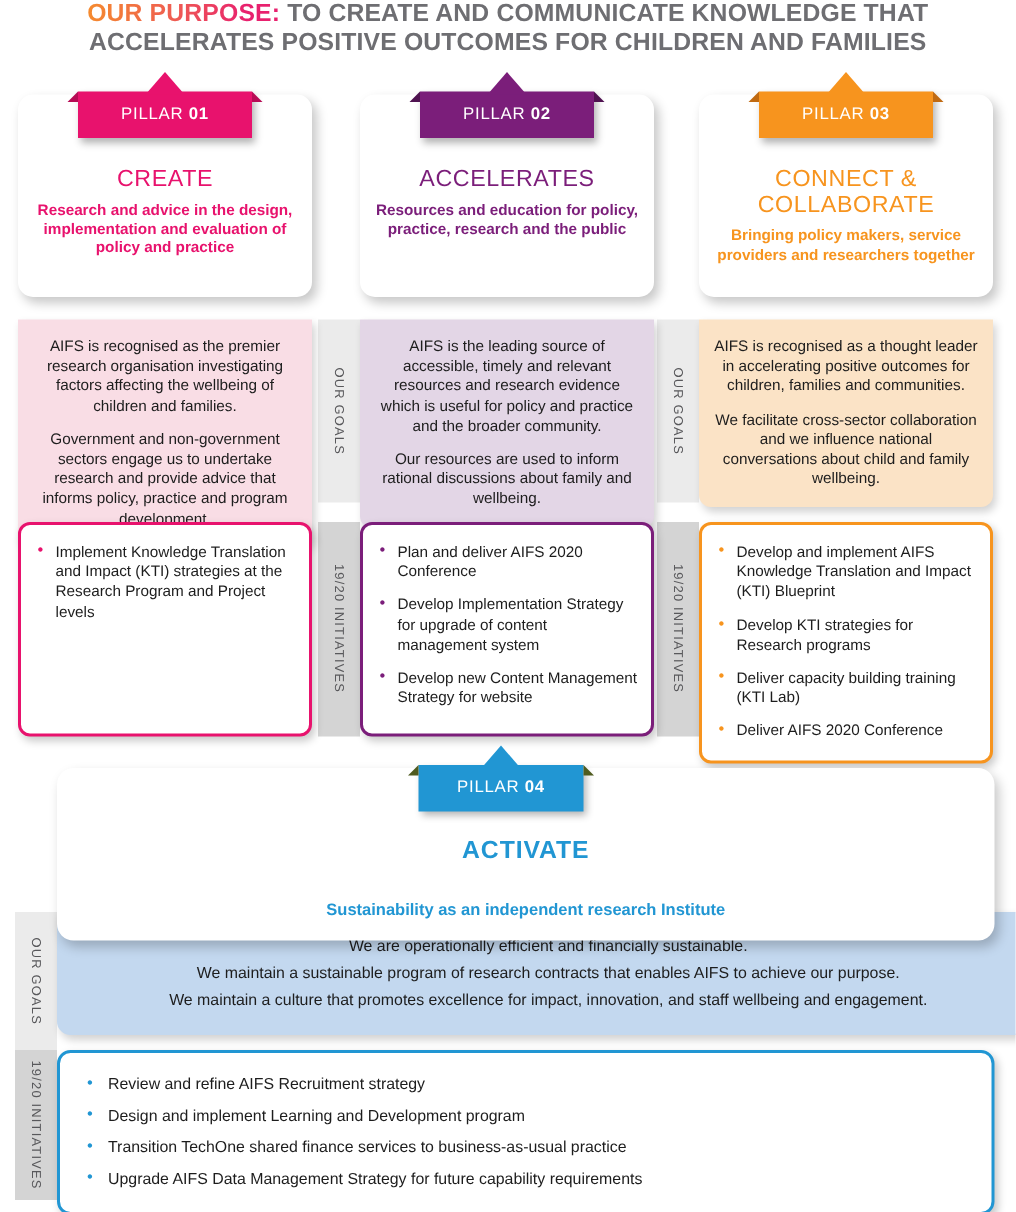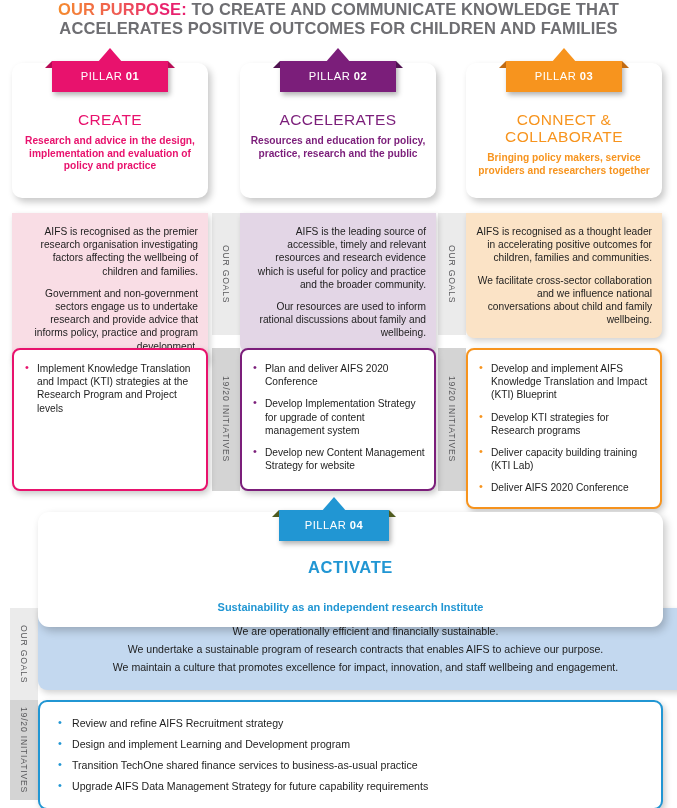--- a/index.html
+++ b/index.html
@@ -133,21 +133,21 @@
   }
 
   
   .goals-box {
     position: absolute;
     left: 0;
     width: 196px;
     box-sizing: border-box;
     border-radius: 0 0 8px 8px;
     padding: 12px 10px 12px 10px;
-    text-align: right;
+    text-align: center;
     font-size: 10.2px;
     line-height: 13.2px;
     color: #1d1d1d;
     box-shadow: 2px 3px 6px rgba(0,0,0,0.18);
     z-index: 1;
   }
   .goals-box p { margin: 0 0 9px 0; }
   .goals-box p:last-child { margin-bottom: 0; }
 
   
@@ -347,21 +347,21 @@
 
 <div class="p4" id="p4">
     <div class="arrow-up" style="color: rgb(33, 150, 211); left: 334px;"></div>
     <div class="p4-head-card">
       <div class="p4-title" style="color: rgb(33, 150, 211);">ACTIVATE</div>
       <div class="p4-sub" style="color: rgb(33, 150, 211); margin-top: 24px;">Sustainability as an independent research Institute</div>
     </div>
     <div class="ribbon" style="background: rgb(33, 150, 211); color: rgb(79, 91, 31); left: 334px; width: 110px;"><span style="color: rgb(255, 255, 255);">PILLAR <b>04</b></span></div>
     <div class="p4-goals" style="top: 111px; background: rgb(195, 216, 239);">
       <p>We are operationally efficient and financially sustainable.</p>
-      <p>We undertake a sustainable program of research contracts that enables AIFS to achieve our purpose.</p>
+      <p>We maintain a sustainable program of research contracts that enables AIFS to achieve our purpose.</p>
       <p>We maintain a culture that promotes excellence for impact, innovation, and staff wellbeing and engagement.</p>
     </div>
     <div class="p4-init" style="top: 203px; border: 2px solid rgb(33, 150, 211);">
       <ul>
         <li>Review and refine AIFS Recruitment strategy</li>
         <li>Design and implement Learning and Development program</li>
         <li>Transition TechOne shared finance services to business-as-usual practice</li>
         <li>Upgrade AIFS Data Management Strategy for future capability requirements</li>
       </ul>
     </div>

